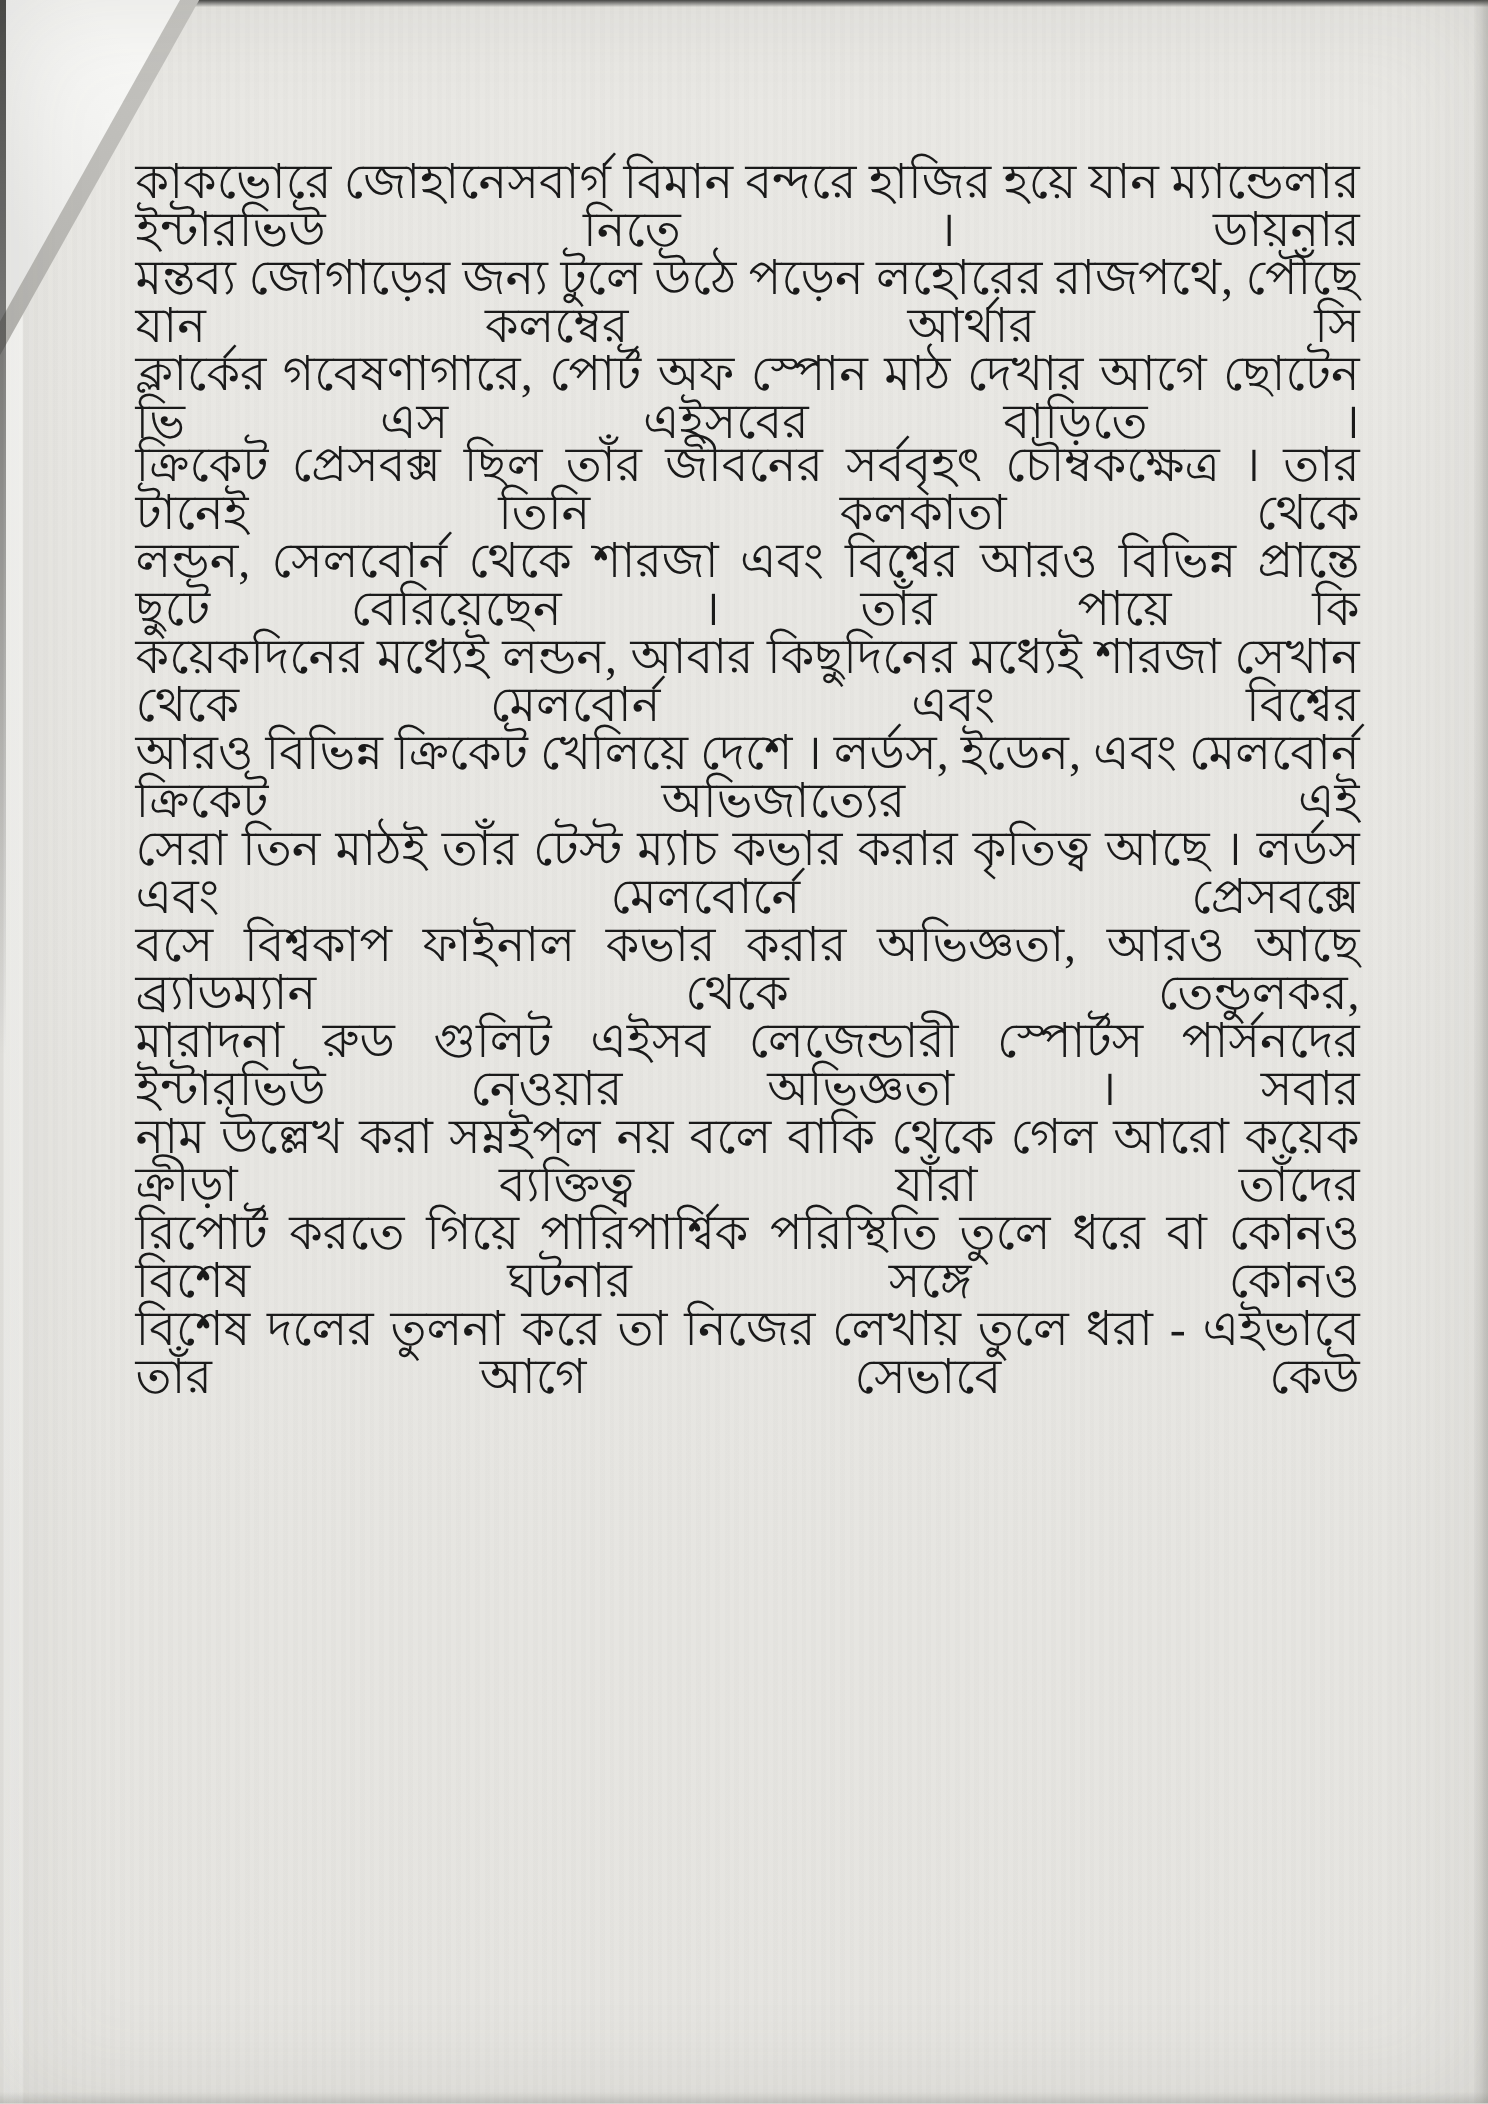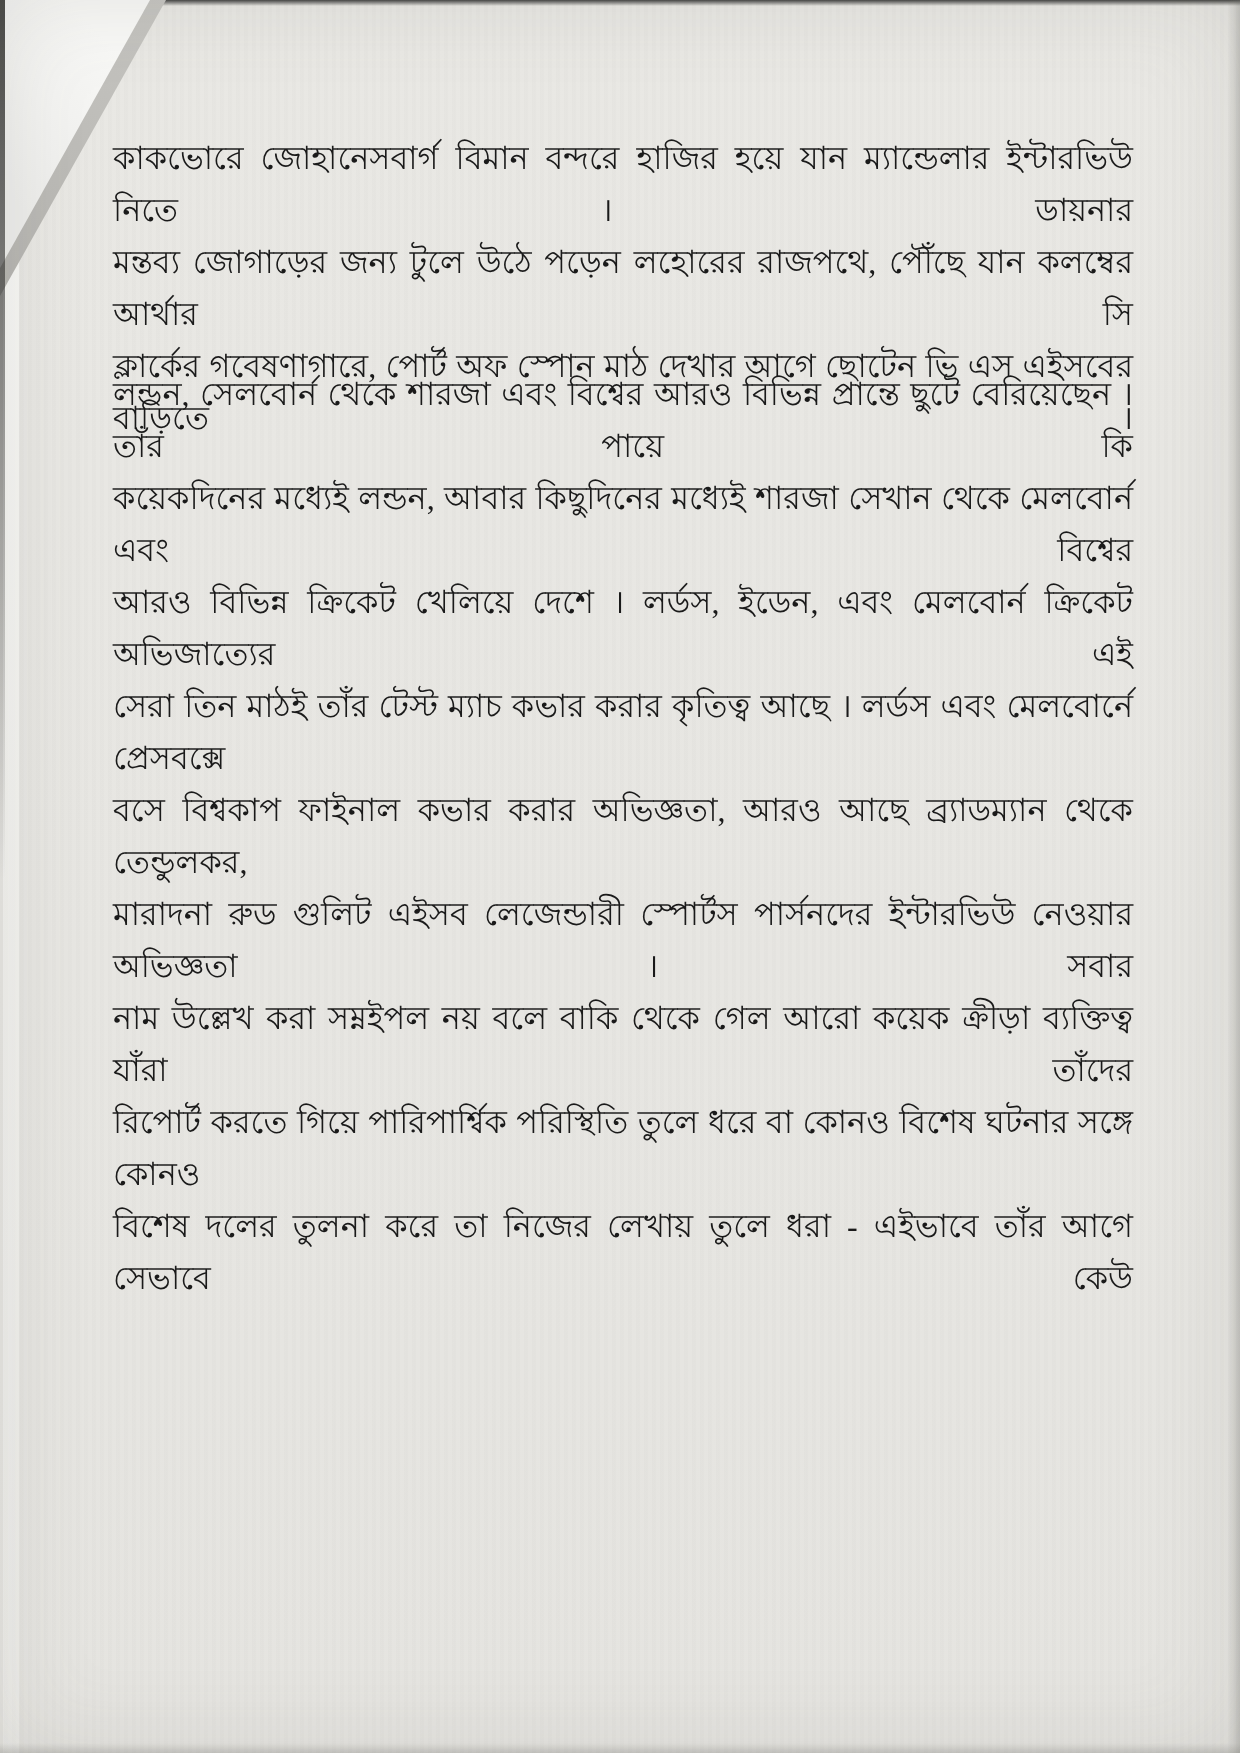--- a/index.html
+++ b/index.html
@@ -28,21 +28,21 @@
     background:linear-gradient(210deg,#c6c5c1,#b4b3af);
     clip-path:polygon(0 0,166px 0,0 296px);z-index:2;}
   .corner-white{position:absolute;top:0;left:0;width:152px;height:272px;
     background:linear-gradient(225deg,#f8f8f6 20%,#ececea 80%);
     clip-path:polygon(0 0,150px 0,0 268px);z-index:2;}
   .vignette{position:absolute;inset:0;box-shadow:inset 0 0 90px rgba(90,90,86,.13);
     pointer-events:none;z-index:4;}
   
   .textblock{
     position:absolute;left:113px;width:1020px;z-index:3;
-    color:#1a1a1a;font-size:32px;line-height:52px;
+    color:#1a1a1a;font-size:40px;line-height:40px;
     -webkit-font-smoothing:antialiased;
   }
   .para-1{top:132px;}
   .para-2{top:368px;}
   .line{text-align:justify;text-align-last:justify;white-space:normal;
     text-rendering:optimizeLegibility;}
 </style>
 </head>
 <body>
 
@@ -56,20 +56,21 @@
   <div class="corner-white"></div>
   <div class="edge-left"></div>
 
   <div class="textblock para-1">
     <div class="line">কাকভোরে জোহানেসবার্গ বিমান বন্দরে হাজির হয়ে যান ম্যান্ডেলার ইন্টারভিউ নিতে । ডায়নার</div>
     <div class="line">মন্তব্য জোগাড়ের জন্য টুলে উঠে পড়েন লহোরের রাজপথে, পৌঁছে যান কলম্বের আর্থার সি</div>
     <div class="line">ক্লার্কের গবেষণাগারে, পোর্ট অফ স্পোন মাঠ দেখার আগে ছোটেন ভি এস এইসবের বাড়িতে ।</div>
   </div>
 
   <div class="textblock para-2">
+    <div class="line">ক্রিকেট প্রেসবক্স ছিল তাঁর জীবনের সর্ববৃহৎ চৌম্বকক্ষেত্র । তার টানেই তিনি কলকাতা থেকে</div>
     <div class="line">লন্ডন, সেলবোর্ন থেকে শারজা এবং বিশ্বের আরও বিভিন্ন প্রান্তে ছুটে বেরিয়েছেন । তাঁর পায়ে কি</div>
     <div class="line">কয়েকদিনের মধ্যেই লন্ডন, আবার কিছুদিনের মধ্যেই শারজা সেখান থেকে মেলবোর্ন এবং বিশ্বের</div>
     <div class="line">আরও বিভিন্ন ক্রিকেট খেলিয়ে দেশে । লর্ডস, ইডেন, এবং মেলবোর্ন ক্রিকেট অভিজাত্যের এই</div>
     <div class="line">সেরা তিন মাঠই তাঁর টেস্ট ম্যাচ কভার করার কৃতিত্ব আছে । লর্ডস এবং মেলবোর্নে প্রেসবক্সে</div>
     <div class="line">বসে বিশ্বকাপ ফাইনাল কভার করার অভিজ্ঞতা, আরও আছে ব্র্যাডম্যান থেকে তেন্ডুলকর,</div>
     <div class="line">মারাদনা রুড গুলিট এইসব লেজেন্ডারী স্পোর্টস পার্সনদের ইন্টারভিউ নেওয়ার অভিজ্ঞতা । সবার</div>
     <div class="line">নাম উল্লেখ করা সম্নইপল নয় বলে বাকি থেকে গেল আরো কয়েক ক্রীড়া ব্যক্তিত্ব যাঁরা তাঁদের</div>
     <div class="line">রিপোর্ট করতে গিয়ে পারিপার্শ্বিক পরিস্থিতি তুলে ধরে বা কোনও বিশেষ ঘটনার সঙ্গে কোনও</div>
     <div class="line">বিশেষ দলের তুলনা করে তা নিজের লেখায় তুলে ধরা - এইভাবে তাঁর আগে সেভাবে কেউ</div>
 

